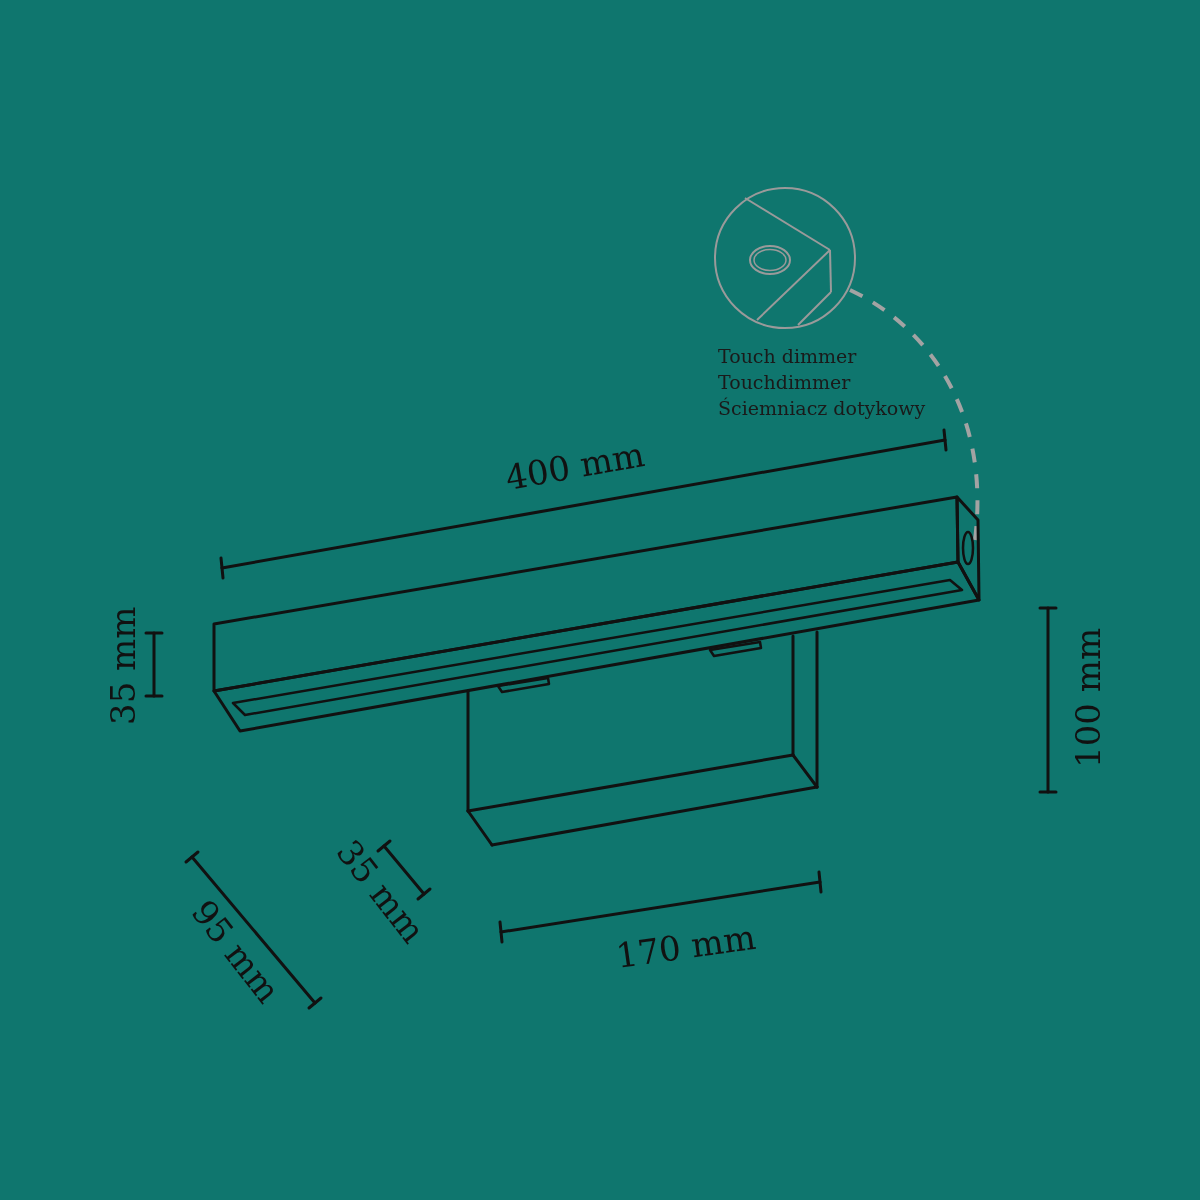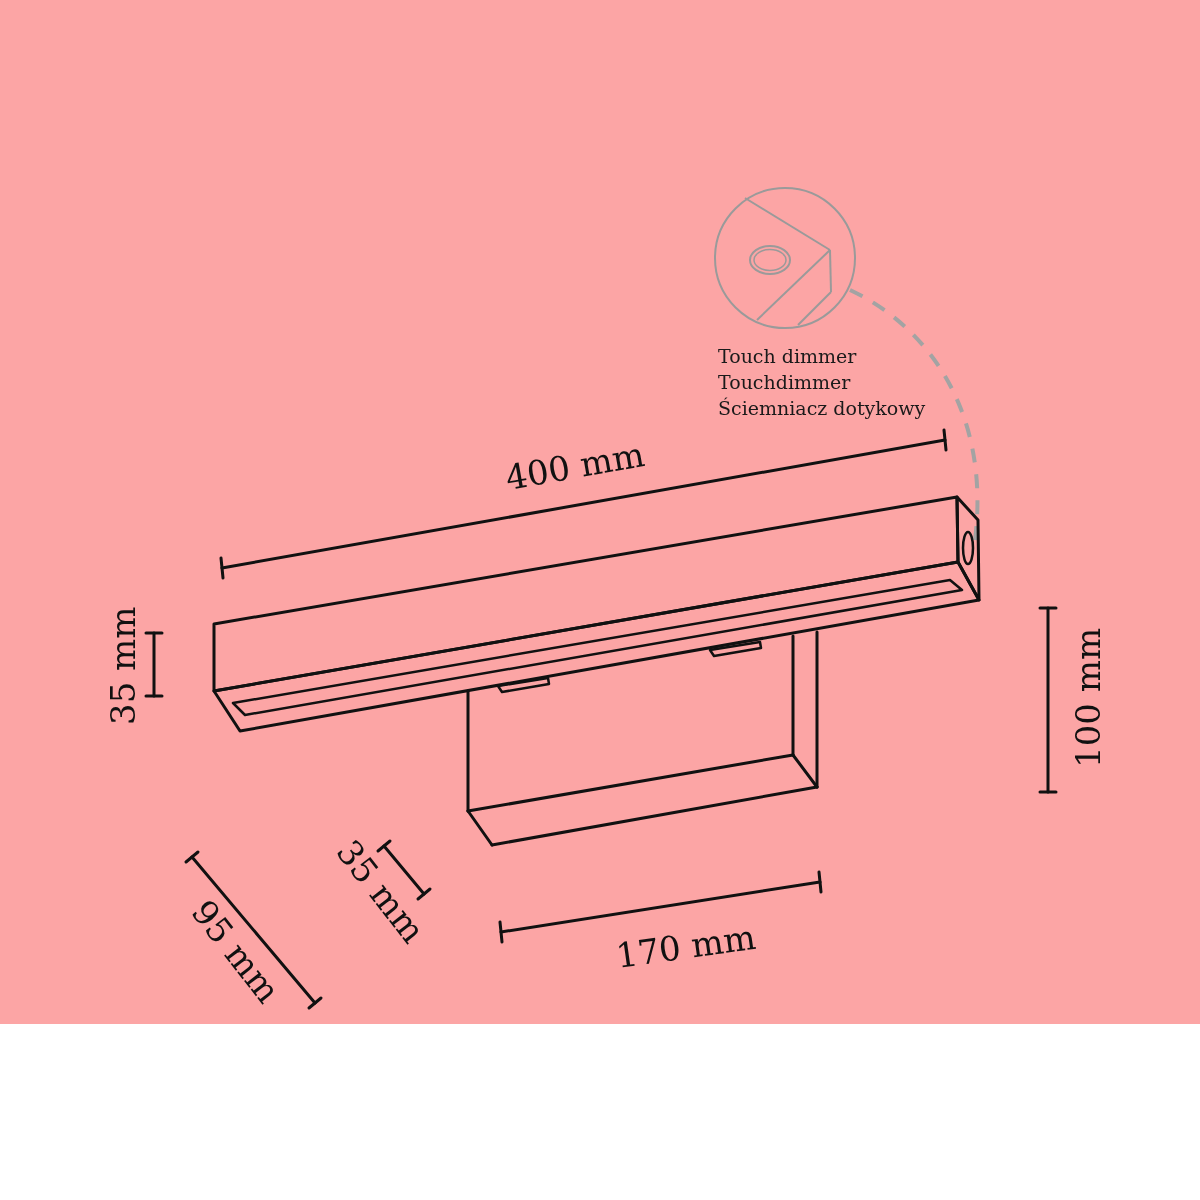--- a/index.html
+++ b/index.html
@@ -1,16 +1,16 @@
 <!DOCTYPE html>
 <html><head>
   <meta charset="utf-8">
   <style>
     html, body { margin: 0; padding: 0; background: #ffffff; }
-    #canvas { position: relative; width: 1200px; height: 1024px; background: #fca5a5; overflow: hidden; }
+    #canvas { position: relative; width: 1200px; height: 1200px; background: #0f766e; overflow: hidden; }
     svg { position: absolute; left: 0; top: 0; }
     .dim-text { font-family: "DejaVu Serif", "Liberation Serif", serif; font-size: 34px; fill: #111111; }
     .callout-text { font-family: "DejaVu Serif", "Liberation Serif", serif; font-size: 19px; fill: #1a1a1a; }
     .stroke { stroke: #111111; stroke-width: 3; fill: none; stroke-linejoin: round; stroke-linecap: round; }
     .stroke-thin { stroke: #111111; stroke-width: 2.5; fill: none; stroke-linejoin: round; }
     .grey { stroke: #9a9a9a; stroke-width: 2; fill: none; }
   </style>
 </head>
 <body>
 

